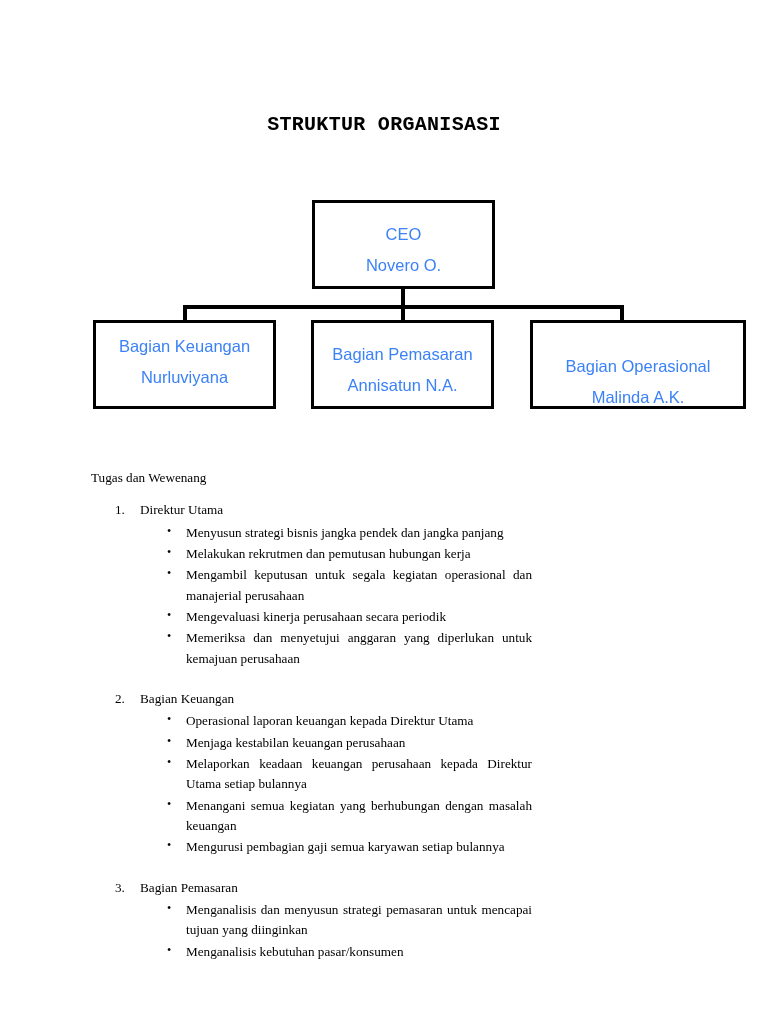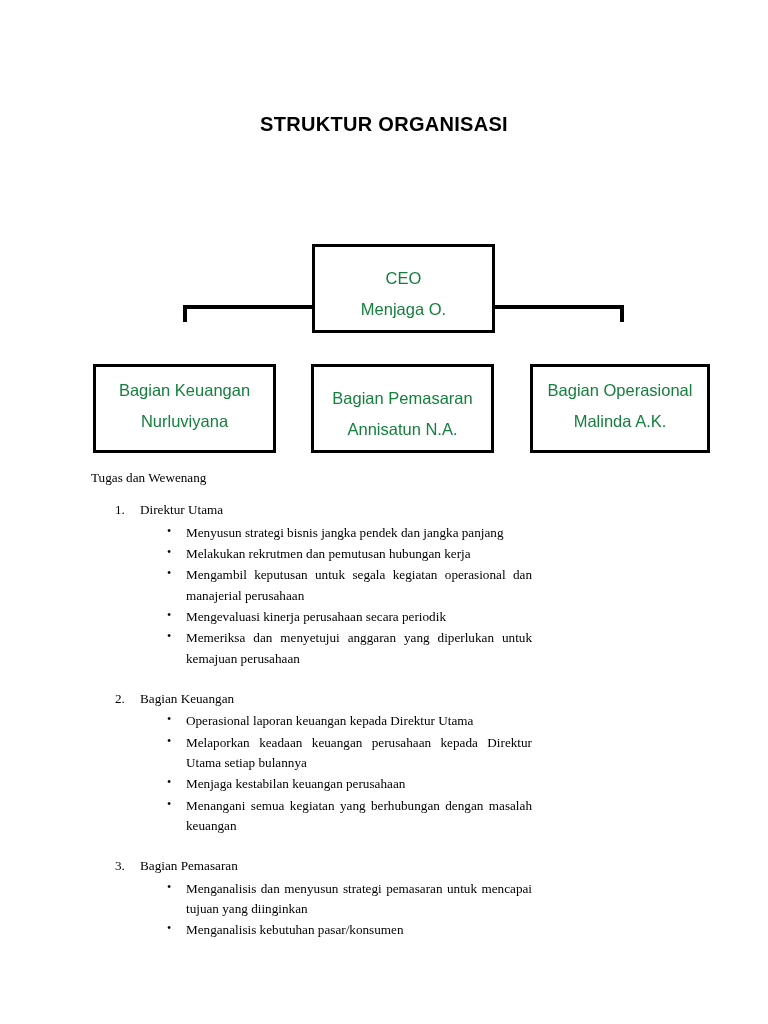--- a/index.html
+++ b/index.html
@@ -17,21 +17,21 @@
     color: #000000;
   }
 
   
   .doc-title {
     position: absolute;
     top: 113px;
     left: 0;
     width: 768px;
     text-align: center;
-    font-family: Liberation Sans, sans-serif;
+    font-family: Liberation Mono, monospace;
     font-weight: bold;
     font-size: 20px;
     letter-spacing: 0.3px;
   }
 
   
   .orgchart {
     position: absolute;
     top: 0;
     left: 0;
@@ -40,22 +40,21 @@
   }
   .node {
     position: absolute;
     box-sizing: border-box;
     border: 3px solid #000000;
     background: #ffffff;
     font-family: "Liberation Sans", "DejaVu Sans", sans-serif;
     font-size: 16.5px;
     line-height: 1.85;
     text-align: center;
-    color: #15803d;
-    margin-top: 44px;
+    color: #3b82f6;
   }
   .node .line1, .node .line2 { display: block; white-space: nowrap; }
 
   .node-ceo {
     left: 312px;
     top: 200px;
     width: 183px;
     height: 89px;
     padding-top: 16px;
   }
@@ -69,23 +68,23 @@
   .node-pemasaran {
     left: 311px;
     top: 320px;
     width: 183px;
     height: 89px;
     padding-top: 16px;
   }
   .node-operasional {
     left: 530px;
     top: 320px;
-    width: 180px;
-    height: 89px;
-    padding-top: 8px;
+    width: 216px;
+    height: 89px;
+    padding-top: 28px;
   }
 
   
   .conn {
     position: absolute;
     background: #000000;
   }
   .conn-stem      { left: 401px; top: 289px; width: 4px;   height: 32px; }
   .conn-bar       { left: 183px; top: 305px; width: 441px; height: 4px;  }
   .conn-drop-left { left: 183px; top: 305px; width: 4px;   height: 17px; }
@@ -147,21 +146,21 @@
 
   <div class="orgchart">
 
     <div class="conn conn-stem"></div>
     <div class="conn conn-bar"></div>
     <div class="conn conn-drop-left"></div>
     <div class="conn conn-drop-right"></div>
 
     <div class="node node-ceo">
       <span class="line1">CEO</span>
-      <span class="line2">Menjaga O.</span>
+      <span class="line2">Novero O.</span>
     </div>
 
     <div class="node node-keuangan">
       <span class="line1">Bagian Keuangan</span>
       <span class="line2">Nurluviyana</span>
     </div>
 
     <div class="node node-pemasaran">
       <span class="line1">Bagian Pemasaran</span>
       <span class="line2">Annisatun N.A.</span>
@@ -191,23 +190,24 @@
     </ul>
 
     <div class="group-gap"></div>
 
     <div class="num-item">
       <span class="num">2.</span>
       <span class="num-text">Bagian Keuangan</span>
     </div>
     <ul class="bullets">
       <li>Operasional laporan keuangan kepada Direktur Utama</li>
+      <li>Menjaga kestabilan keuangan perusahaan</li>
       <li>Melaporkan keadaan keuangan perusahaan kepada Direktur Utama setiap bulannya</li>
-      <li>Menjaga kestabilan keuangan perusahaan</li>
       <li>Menangani semua kegiatan yang berhubungan dengan masalah keuangan</li>
+      <li>Mengurusi pembagian gaji semua karyawan setiap bulannya</li>
     </ul>
 
     <div class="group-gap"></div>
 
     <div class="num-item">
       <span class="num">3.</span>
       <span class="num-text">Bagian Pemasaran</span>
     </div>
     <ul class="bullets">
       <li>Menganalisis dan menyusun strategi pemasaran untuk mencapai tujuan yang diinginkan</li>

